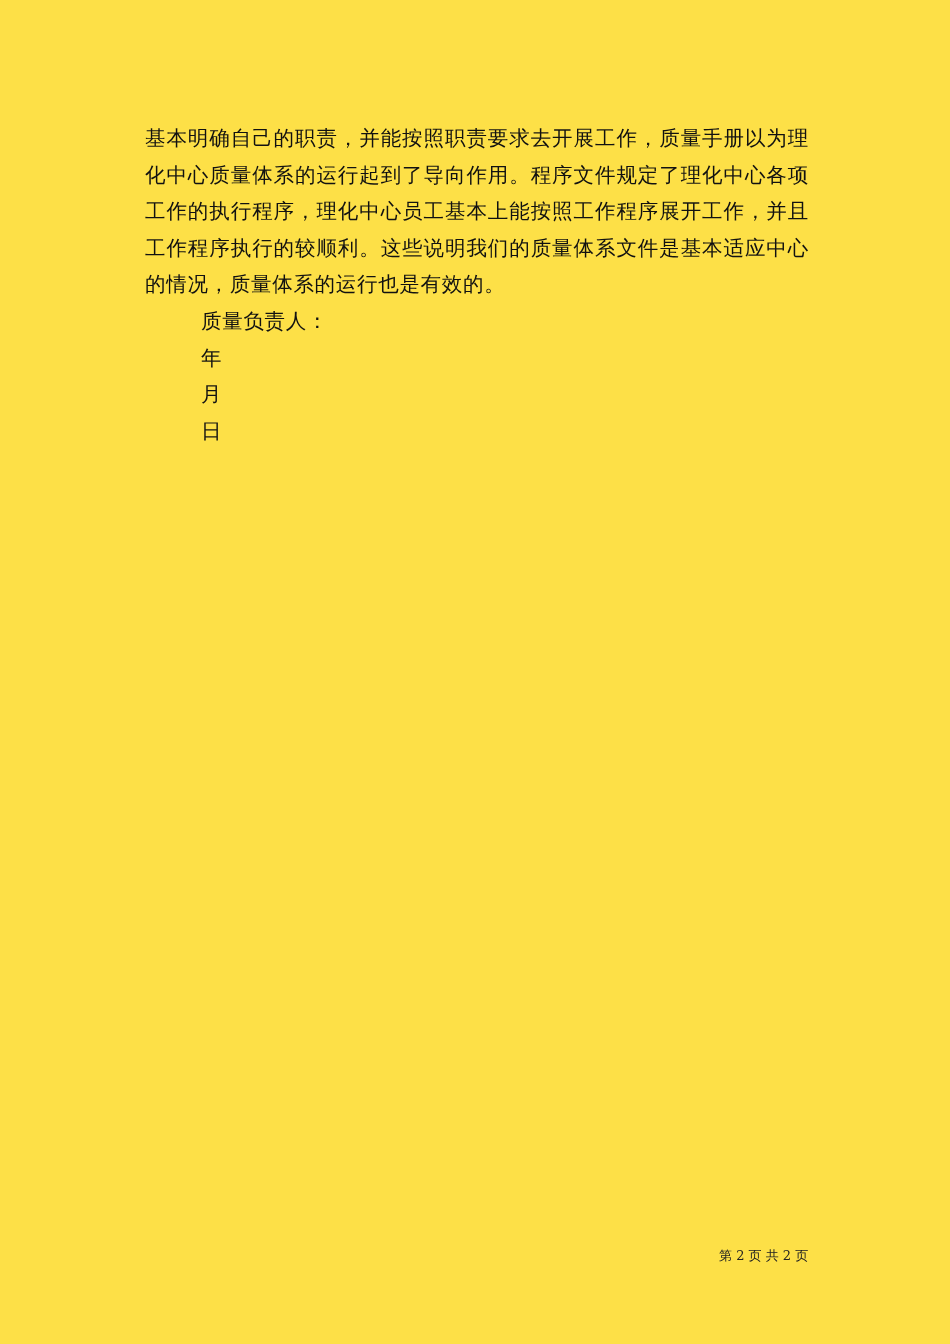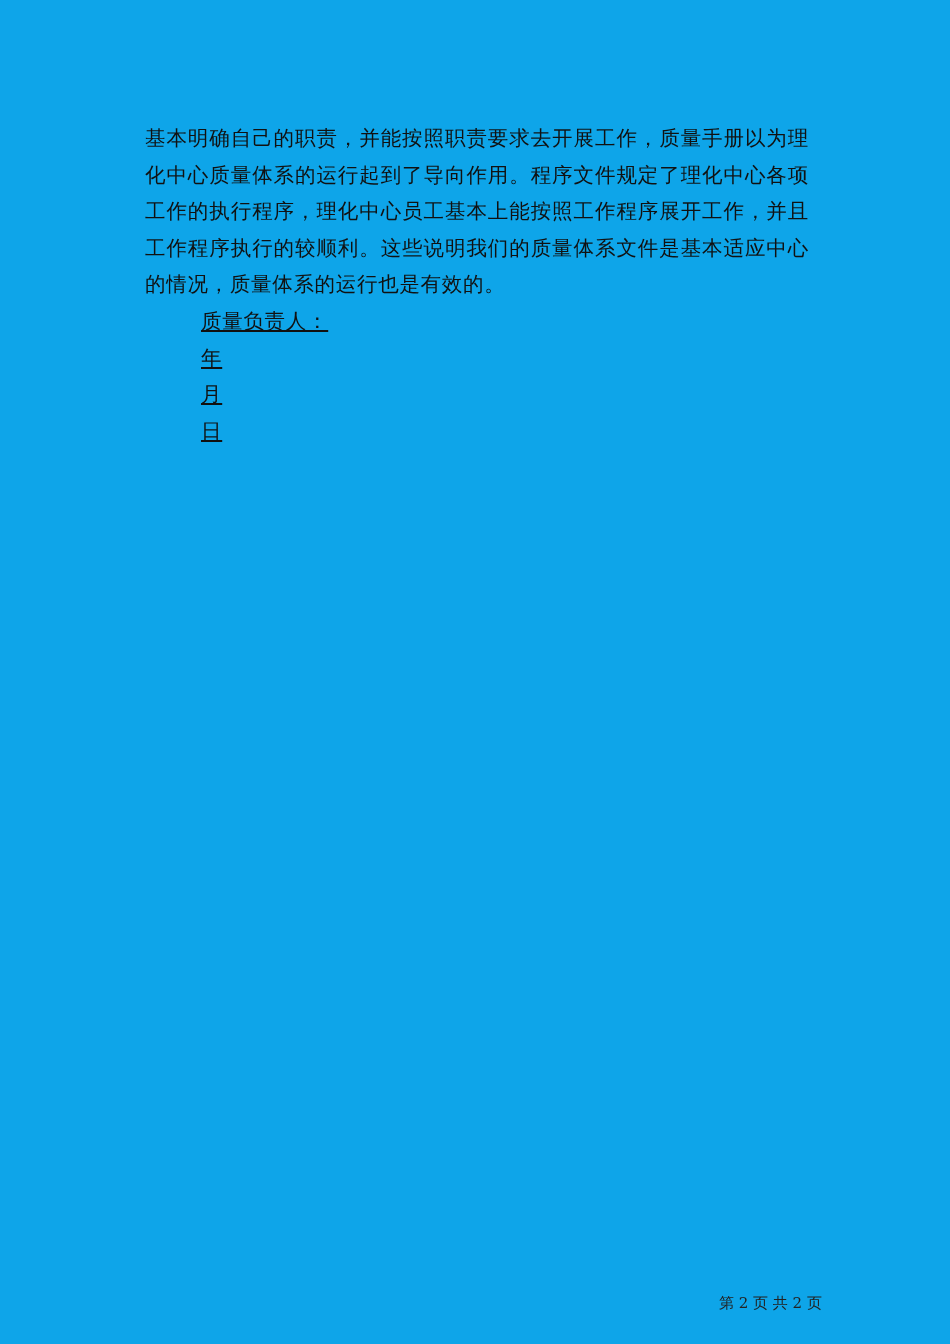--- a/index.html
+++ b/index.html
@@ -12,47 +12,46 @@
       height: 1344px;
       position: relative;
       overflow: hidden;
       font-family: "DejaVu Serif", "Liberation Serif", serif;
       color: #111111;
     }
     .page {
       position: absolute;
       left: 0; top: 0;
       width: 950px; height: 1344px;
-      background: #0ea5e9;
+      background: #fde047;
     }
     .body-text {
       position: absolute;
       left: 145px;
       top: 120px;
       width: 664px;
       font-size: 20.5px;
       line-height: 36.6px;
       letter-spacing: 0.7px;
       text-align: justify;
     }
     .body-text p {
       margin: 0;
     }
     .indent {
       text-indent: 56px;
     }
     .sig {
       padding-left: 56px;
-      text-decoration: underline;
     }
     .footer {
       position: absolute;
       left: 719px;
-      top: 1294px;
-      font-size: 15px;
+      top: 1247px;
+      font-size: 13px;
       color: #222;
       white-space: nowrap;
     }
   </style>
 </head>
 <body>
 
 <div class="page">
   <div class="body-text">
     <p>基本明确自己的职责，并能按照职责要求去开展工作，质量手册以为理化中心质量体系的运行起到了导向作用。程序文件规定了理化中心各项工作的执行程序，理化中心员工基本上能按照工作程序展开工作，并且工作程序执行的较顺利。这些说明我们的质量体系文件是基本适应中心的情况，质量体系的运行也是有效的。</p>

